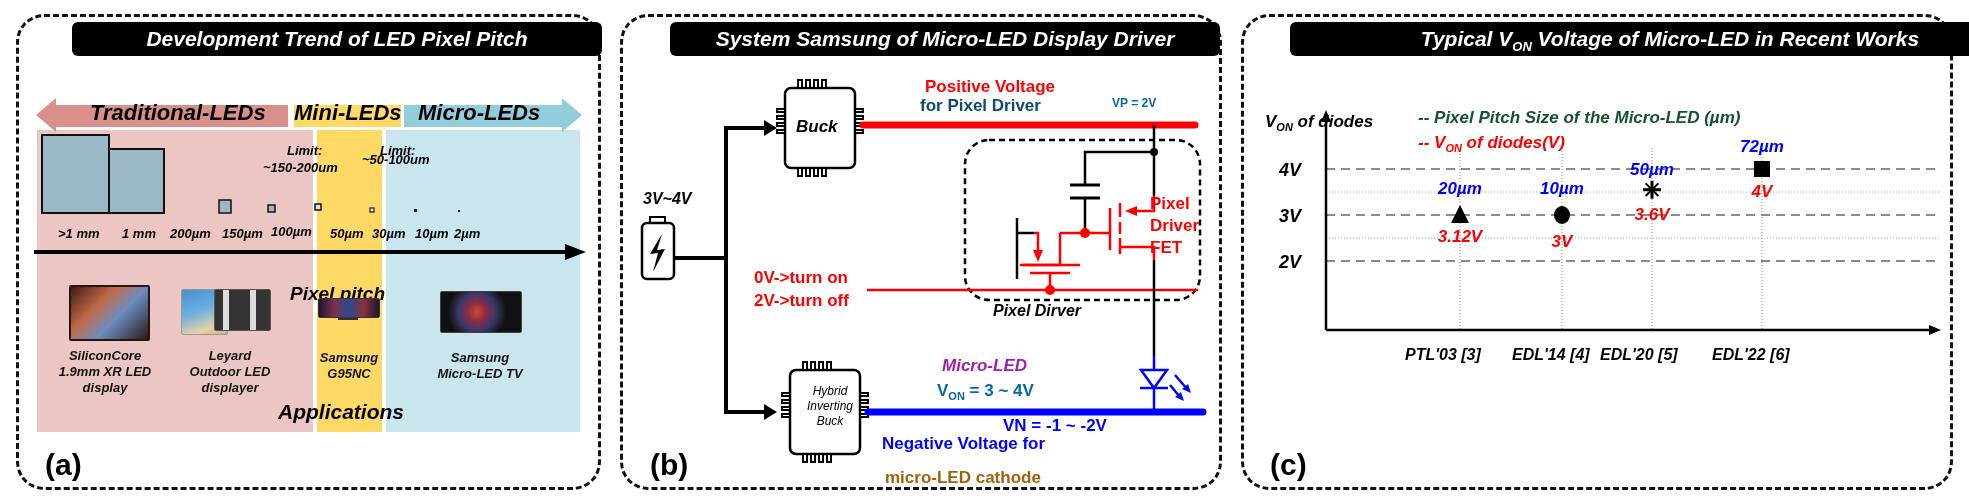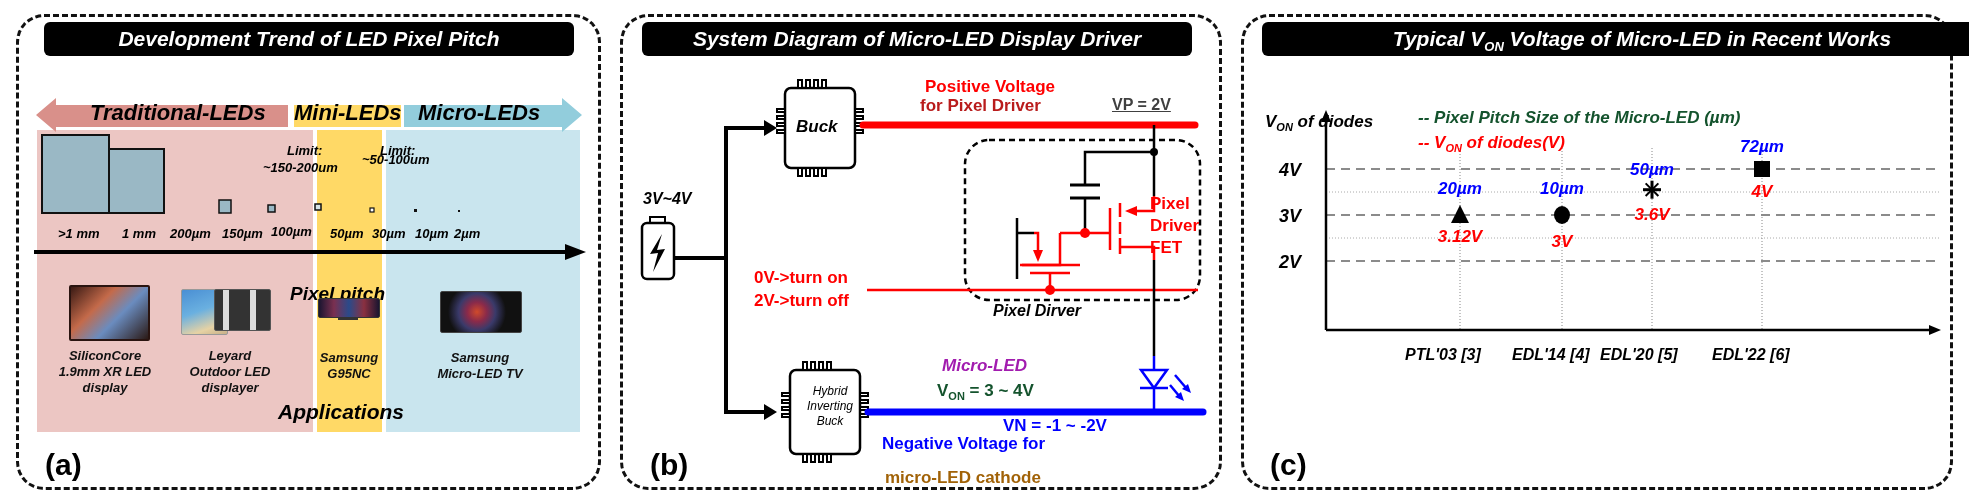--- a/index.html
+++ b/index.html
@@ -1,18 +1,18 @@
 <!DOCTYPE html>
 <html><head>
 <meta charset="utf-8">
 <style>
   html, body { margin:0; padding:0; background:#ffffff; }
   body { width:1969px; height:504px; position:relative; overflow:hidden; font-family:"Liberation Sans", sans-serif; }
   .panel { position:absolute; border:3px dashed #111; border-radius:28px; box-sizing:border-box; }
-  .banner { position:absolute; background:#000; color:#fff; font-weight:bold; font-style:italic; font-size:21px; text-align:center; border-radius:6px; line-height:34px; height:34px; }
+  .banner { position:absolute; background:#000; color:#fff; font-weight:bold; font-style:italic; font-size:21px; text-align:center; border-radius:6px; line-height:34px; height:34px;margin-left:28px; }
   .banner sub { font-size:13px; }
   .abs { position:absolute; }
   .it { font-style:italic; font-weight:bold; }
   .plabel { position:absolute; font-weight:bold; font-size:30px; color:#000; }
   svg text { font-family:"Liberation Sans", sans-serif; }
   .cap { position:absolute; font-style:italic; font-weight:bold; font-size:13px; text-align:center; line-height:16px; color:#111; }
   .thumb { position:absolute; border-radius:2px; }
 </style>
 </head>
 <body>
@@ -87,21 +87,21 @@
   <div>G95NC</div>
 </div>
 <div class="cap" style="left:420px;top:350px;width:120px;">
   <div>Samsung</div>
   <div>Micro-LED TV</div>
 </div>
 <div class="abs" style="left:278px;top:400px;font-size:21px;font-weight:bold;font-style:italic;">Applications</div>
 <div class="plabel" style="left:45px;top:448px;">(a)</div>
 
 <div class="panel" style="left:620px;top:14px;width:602px;height:476px;"></div>
-<div class="banner" style="left:642px;top:22px;width:550px;">System Diagram of Micro-LED Display Driver</div>
+<div class="banner" style="left:642px;top:22px;width:550px;">System Samsung of Micro-LED Display Driver</div>
 
 <svg class="abs" style="left:620px;top:60px;" width="602" height="430">
 
   <g>
     <rect x="30" y="157" width="15" height="6" fill="#fff" stroke="#000" stroke-width="2"></rect>
     <rect x="22" y="163" width="32" height="56" rx="5" fill="#fff" stroke="#000" stroke-width="2.5"></rect>
     <polygon points="42,174 30,194 38,193 33,212 45,189 37,190" fill="#000"></polygon>
   </g>
 
   <g stroke="#000" stroke-width="4" fill="none">
@@ -205,32 +205,32 @@
 </svg>
 
 <div class="abs it" style="left:643px;top:190px;font-size:16px;">3V~4V</div>
 <div class="abs it" style="left:796px;top:117px;font-size:17px;">Buck</div>
 <div class="abs" style="left:792px;top:384px;width:76px;text-align:center;font-style:italic;font-size:12px;line-height:15px;">
   <div>Hybrid</div>
   <div>Inverting</div>
   <div>Buck</div>
 </div>
 <div class="abs" style="left:925px;top:77px;font-size:17px;font-weight:bold;color:#ff0000;">Positive Voltage</div>
-<div class="abs" style="left:920px;top:96px;font-size:17px;font-weight:bold;color:#b91c1c;">for Pixel Driver</div>
-<div class="abs" style="left:1112px;top:96px;font-size:16px;font-weight:bold;color:#404040;text-decoration:underline;">VP = 2V</div>
+<div class="abs" style="left:920px;top:96px;font-size:17px;font-weight:bold;color:#0c4a6e;">for Pixel Driver</div>
+<div class="abs" style="left:1112px;top:96px;font-size:12px;font-weight:bold;color:#0369a1;">VP = 2V</div>
 <div class="abs" style="left:754px;top:268px;font-size:17px;font-weight:bold;color:#ff0000;">0V-&gt;turn on</div>
 <div class="abs" style="left:754px;top:291px;font-size:17px;font-weight:bold;color:#ff0000;">2V-&gt;turn off</div>
 <div class="abs it" style="left:993px;top:302px;font-size:16px;">Pixel Dirver</div>
 <div class="abs" style="left:1150px;top:193px;font-size:17px;font-weight:bold;color:#ff0000;line-height:22px;text-align:left;">
   <div>Pixel</div>
   <div>Driver</div>
   <div>FET</div>
 </div>
 <div class="abs it" style="left:942px;top:356px;font-size:17px;color:#a21caf;">Micro-LED</div>
-<div class="abs" style="left:937px;top:381px;font-size:17px;font-weight:bold;color:#14532d;">
+<div class="abs" style="left:937px;top:381px;font-size:17px;font-weight:bold;color:#0369a1;">
   <span>V</span><sub style="font-size:11px;">ON</sub><span> = 3 ~ 4V</span>
 </div>
 <div class="abs" style="left:1003px;top:416px;font-size:17px;font-weight:bold;color:#0000ff;">VN = -1 ~ -2V</div>
 <div class="abs" style="left:882px;top:434px;font-size:17px;font-weight:bold;color:#0000ff;">Negative Voltage for</div>
 <div class="abs" style="left:885px;top:460px;font-size:17px;font-weight:bold;color:#a16207;margin-top:8px;">micro-LED cathode</div>
 <div class="plabel" style="left:650px;top:448px;">(b)</div>
 
 <div class="panel" style="left:1241px;top:14px;width:712px;height:476px;"></div>
 <div class="banner" style="left:1262px;top:22px;width:760px;">
   <span>Typical V</span><sub>ON</sub><span> Voltage of Micro-LED in Recent Works</span>

